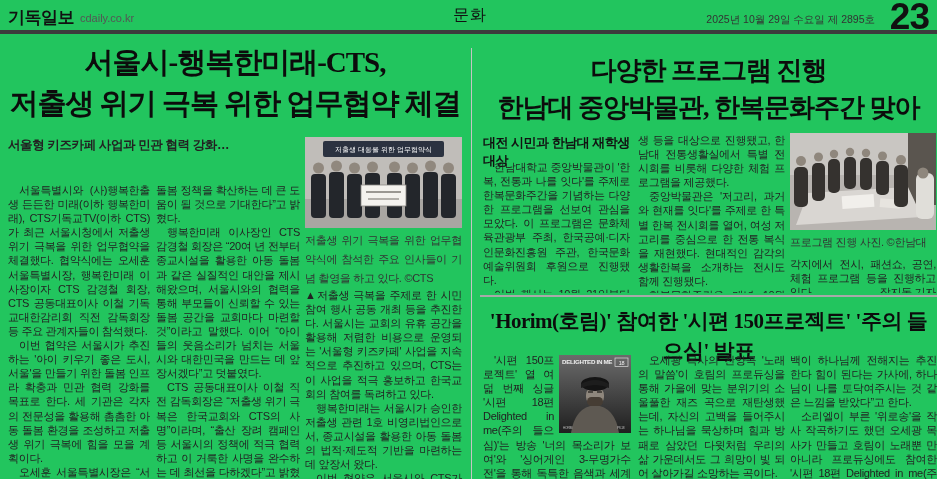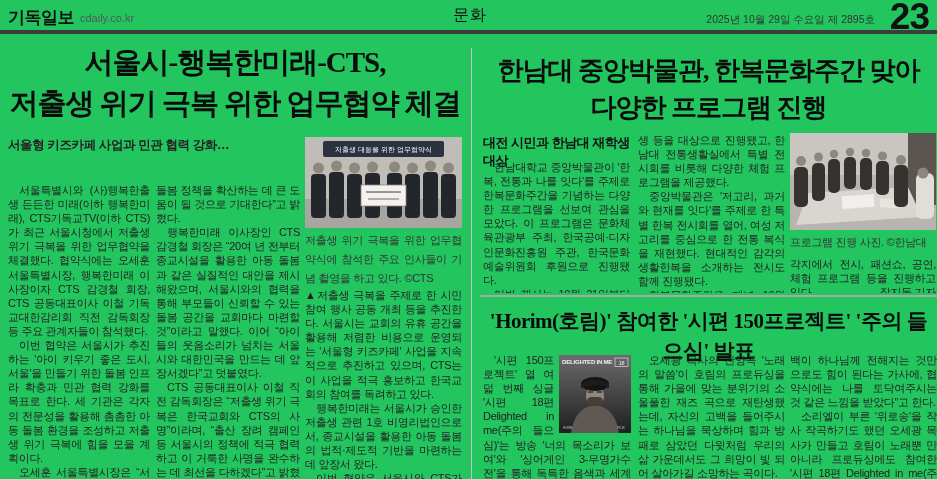--- a/index.html
+++ b/index.html
@@ -103,22 +103,22 @@
   </div>
 
   <div class="col" style="left:305px;top:288px;width:157px;height:191px;">
     <p class="cont">▲저출생 극복을 주제로 한 시민참여 행사 공동 개최 등을 추진한다. 서울시는 교회의 유휴 공간을 활용해 저렴한 비용으로 운영되는 '서울형 키즈카페' 사업을 지속적으로 추진하고 있으며, CTS는 이 사업을 적극 홍보하고 한국교회의 참여를 독려하고 있다.</p>
     <p>행복한미래는 서울시가 승인한 저출생 관련 1호 비영리법인으로서, 종교시설을 활용한 아동 돌봄의 법적·제도적 기반을 마련하는 데 앞장서 왔다.</p>
     <p>이번 협약은 서울시와 CTS가 오랜 협력 관계를 바탕으로 이루어진 결실이다.</p>
 
   </div>
 
   <div class="hl" style="left:480px;top:52px;width:457px;font-size:26px;line-height:37px;">
+    <div>다양한 프로그램 진행</div>
     <div>한남대 중앙박물관, 한복문화주간 맞아</div>
-    <div>다양한 프로그램 진행</div>
   </div>
 
   <div class="subhead" style="left:483px;top:134px;width:150px;">대전 시민과 한남대 재학생 대상</div>
 
   <div class="col" style="left:483px;top:160px;width:147px;height:133px;">
     <p>한남대학교 중앙박물관이 '한복, 전통과 나를 잇다'를 주제로 한복문화주간을 기념하는 다양한 프로그램을 선보여 관심을 모았다. 이 프로그램은 문화체육관광부 주최, 한국공예·디자인문화진흥원 주관, 한국문화예술위원회 후원으로 진행됐다.</p>
     <p>이번 행사는 10월 21일부터 26일까지 대전 시민과 외국인 유학생, 한남대 재학</p>
   </div>
 
   <div class="col" style="left:638px;top:133px;width:147px;height:160px;">
@@ -199,20 +199,20 @@
     </div>
     <p>'시편 150프로젝트' 열 여덟 번째 싱글 '시편 18편 Delighted in me(주의 들으심)'는 방송 '너의 목소리가 보여'와 '싱어게인 3-무명가수전'을 통해 독특한 음색과 세계관을 보여주었던 가수 'Horim(호림)'이 참여했다.</p>
   </div>
 
   <div class="col" style="left:638px;top:353px;width:147px;height:126px;">
     <p>오세광 목사의 찬양곡 '노래의 말씀'이 호림의 프로듀싱을 통해 가을에 맞는 분위기의 소울풀한 재즈 곡으로 재탄생했는데, 자신의 고백을 들어주시는 하나님을 묵상하며 힘과 방패로 삼았던 다윗처럼 우리의 삶 가운데서도 그 희망이 빛 되어 살아가길 소망하는 곡이다.</p>
 
   </div>
 
   <div class="col" style="left:790px;top:353px;width:147px;height:126px;">
-    <p class="cont">백이 하나님께 전해지는 것만으로도 힘이 된다는 가사에, 협약식에는 나를 토닥여주시는 것 같은 느낌을 받았다”고 한다.</p>
+    <p class="cont">백이 하나님께 전해지는 추진한다 힘이 된다는 가사에, 하나님이 나를 토닥여주시는 것 같은 느낌을 받았다”고 한다.</p>
     <p>
       <span>소리엘이 부른 '위로송'을 작사 작곡하기도 했던 오세광 목사가 만들고 호림이 노래뿐 만 아니라 프로듀싱에도 참여한 '시편 18편 Delighted in me(주의 들으심)'은 '들어볼까' 공식 SNS 채널을 통해 뮤직비디오로도 만나 볼 수 있다.</span>
       
     </p>
   </div>
 
 </div>
 
 </body></html>

